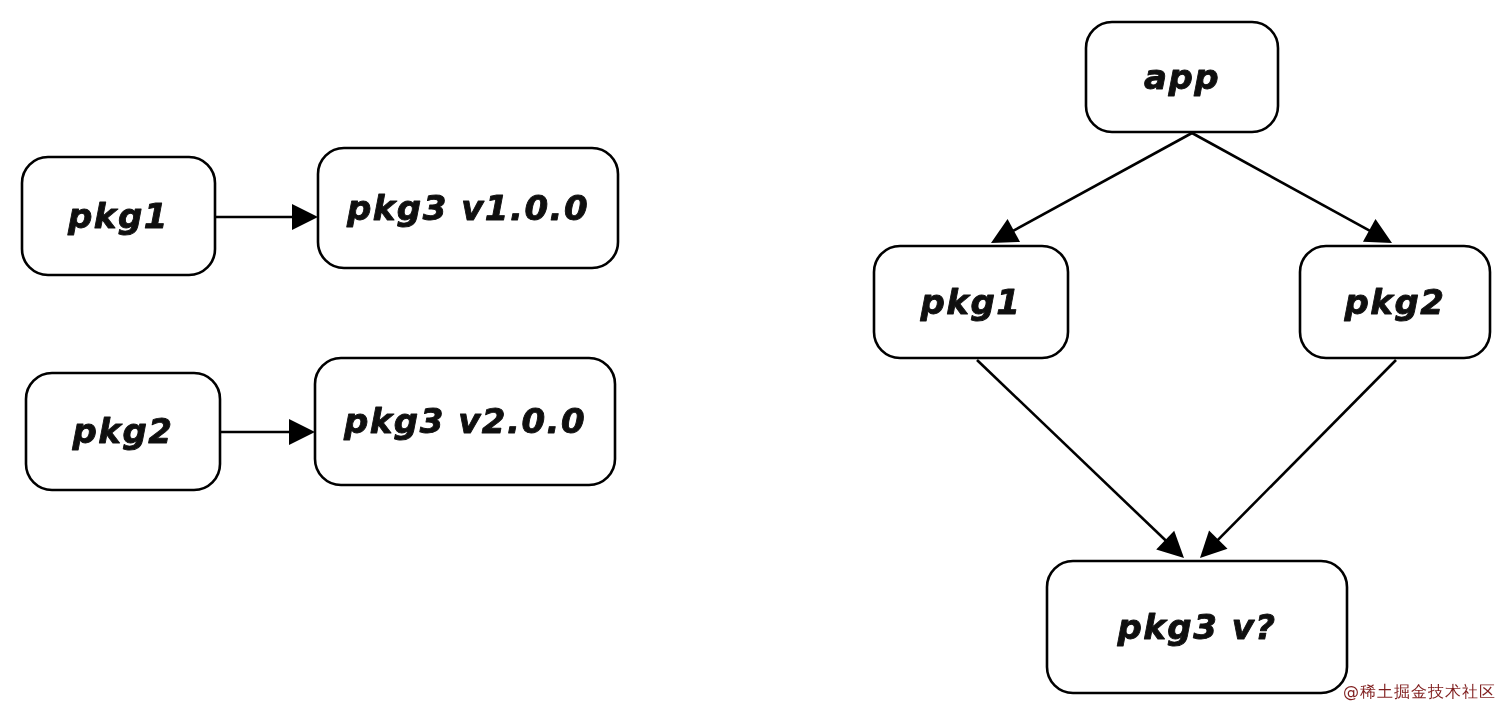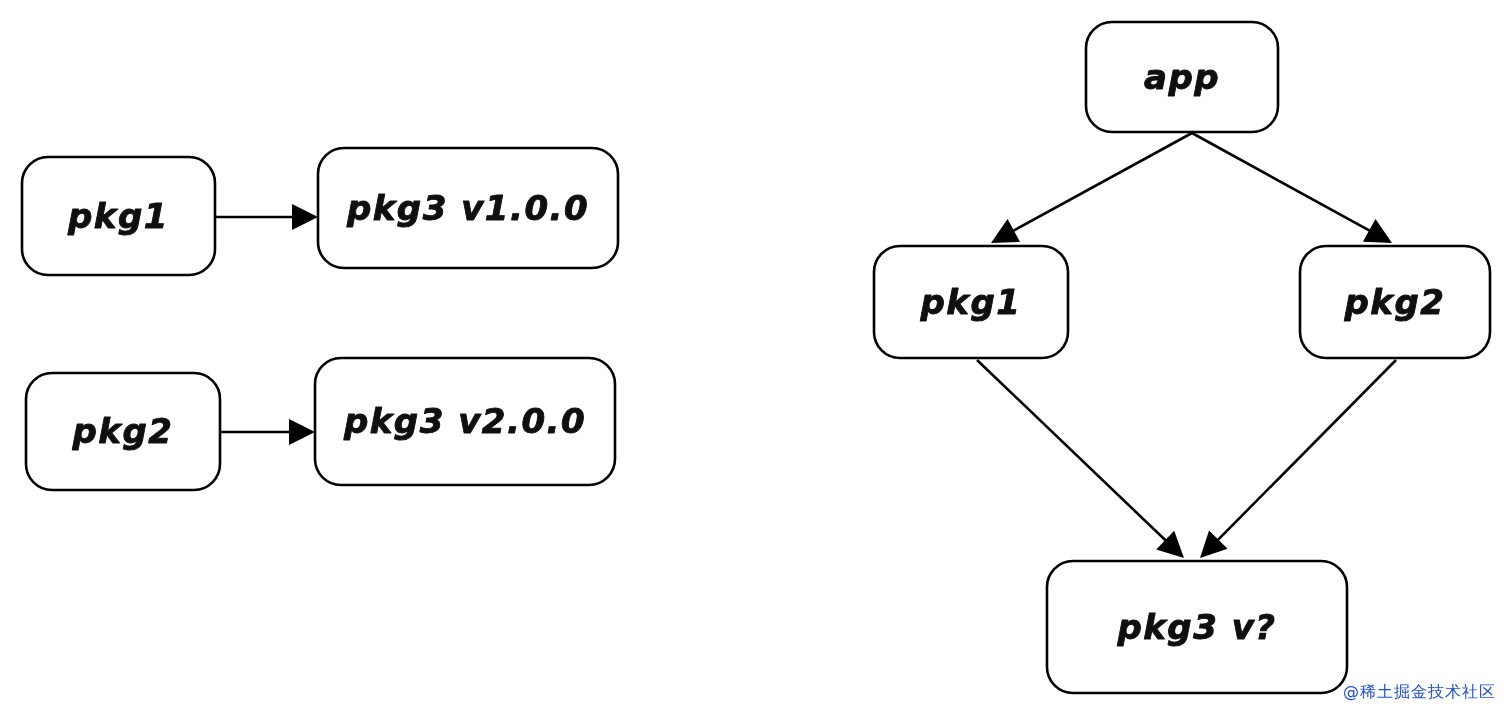--- a/index.html
+++ b/index.html
@@ -55,21 +55,21 @@
     fill: #000000;
     stroke: none;
   }
 
   .watermark {
     position: absolute;
     right: 16px;
     bottom: 10px;
     font-family: "DejaVu Sans", sans-serif;
     font-size: 16px;
-    color: #1d4ed8;
+    color: #7f1d1d;
     letter-spacing: 1px;
     white-space: nowrap;
     user-select: none;
   }
 </style>
 </head>
 <body>
 
 <svg id="canvas" viewBox="0 0 1512 713" xmlns="http://www.w3.org/2000/svg">
   <g id="edges-layer">

